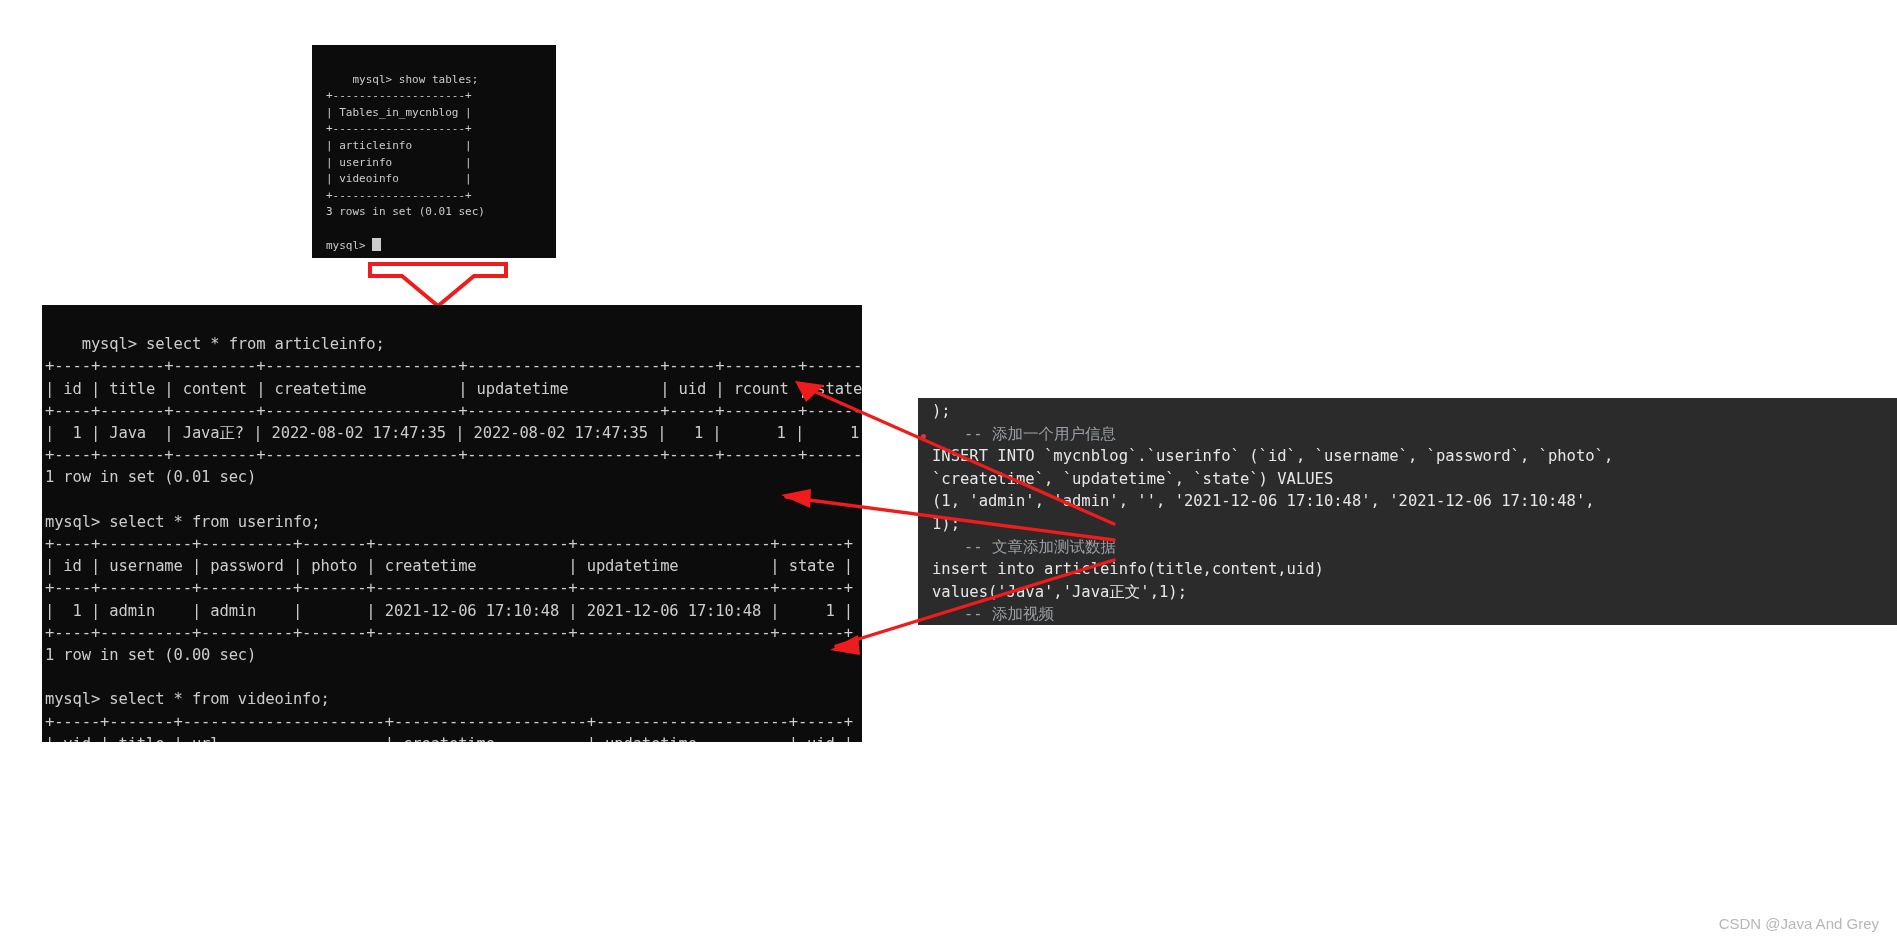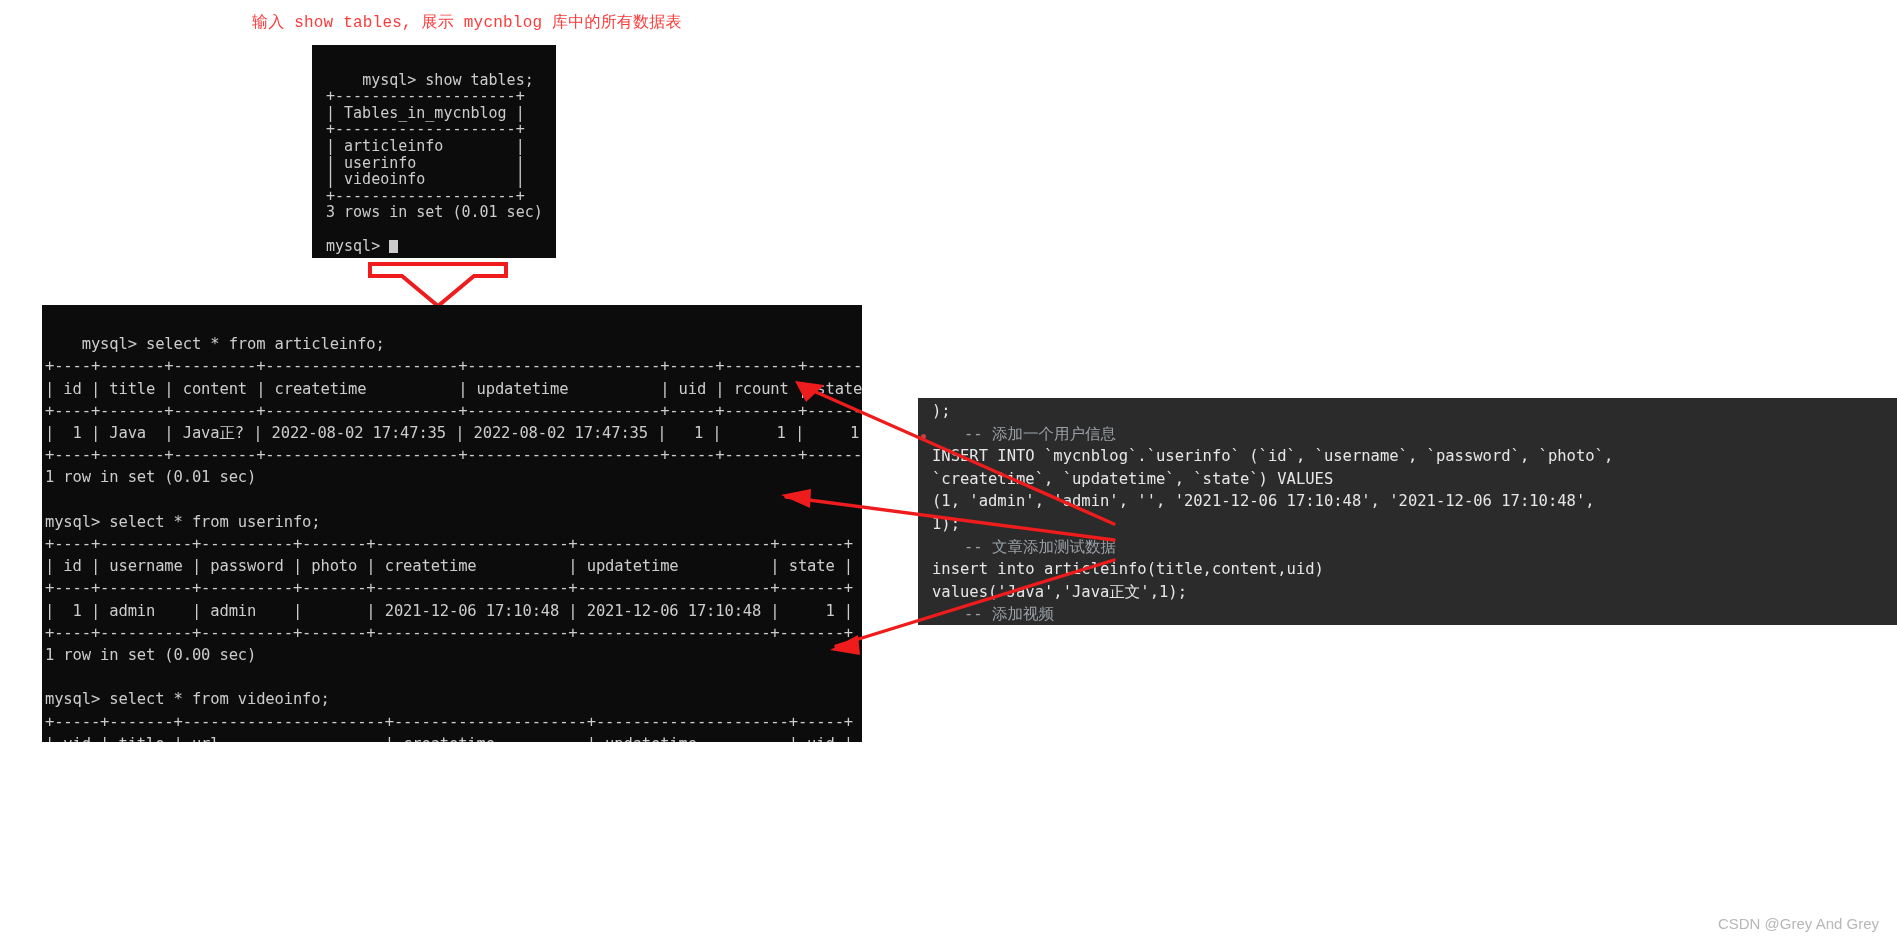--- a/index.html
+++ b/index.html
@@ -26,21 +26,21 @@
   .term{
     position:absolute;
     background:#0c0c0c;
     color:#cccccc;
     font-family:"DejaVu Sans Mono","Liberation Mono",monospace;
     white-space:pre;
     overflow:hidden;
   }
   #term-top{
     left:312px;top:45px;width:244px;height:213px;
-    font-size:15px;line-height:16.6px;
+    font-size:11px;line-height:16.6px;
     padding:10px 14px 0 14px;
     box-sizing:border-box;
   }
   #term-main{
     left:42px;top:305px;width:820px;height:437px;
     font-size:15.5px;line-height:22.2px;
     padding:6px 8px 0 3px;
     box-sizing:border-box;
     letter-spacing:-0.15px;
   }
@@ -81,21 +81,20 @@
     position:absolute;right:18px;bottom:10px;
     color:#b7b7b7;font-size:15px;
     font-family:"Liberation Sans",sans-serif;
   }
 </style>
 </head>
 <body style="background: rgb(255, 255, 255);">
 
 <div class="stage">
 
-  <div id="caption" style="color: rgb(251, 59, 59);">输入 show tables, 展示 mycnblog 库中的所有数据表</div>
 
   <div class="term" id="term-top" style="background: rgb(12, 12, 12); color: rgb(204, 204, 204);">
     <span>mysql&gt; show tables;
 +--------------------+
 | Tables_in_mycnblog |
 +--------------------+
 | articleinfo        |
 | userinfo           |
 | videoinfo          |
 +--------------------+
@@ -149,15 +148,15 @@
 
       <path d="M 1114 560 L 836 646"></path>
     </g>
     <g fill="#ee1c1c">
       <polygon points="795,381 824,385 806,402"></polygon>
       <polygon points="781,495 811,489 810,508"></polygon>
       <polygon points="830,650 858,635 860,655"></polygon>
     </g>
   </svg>
 
-  <div id="watermark" style="color: rgb(183, 183, 183);">CSDN @Grey And Grey</div>
+  <div id="watermark" style="color: rgb(183, 183, 183);">CSDN @Java And Grey</div>
 
 </div>
 
 </body></html>

